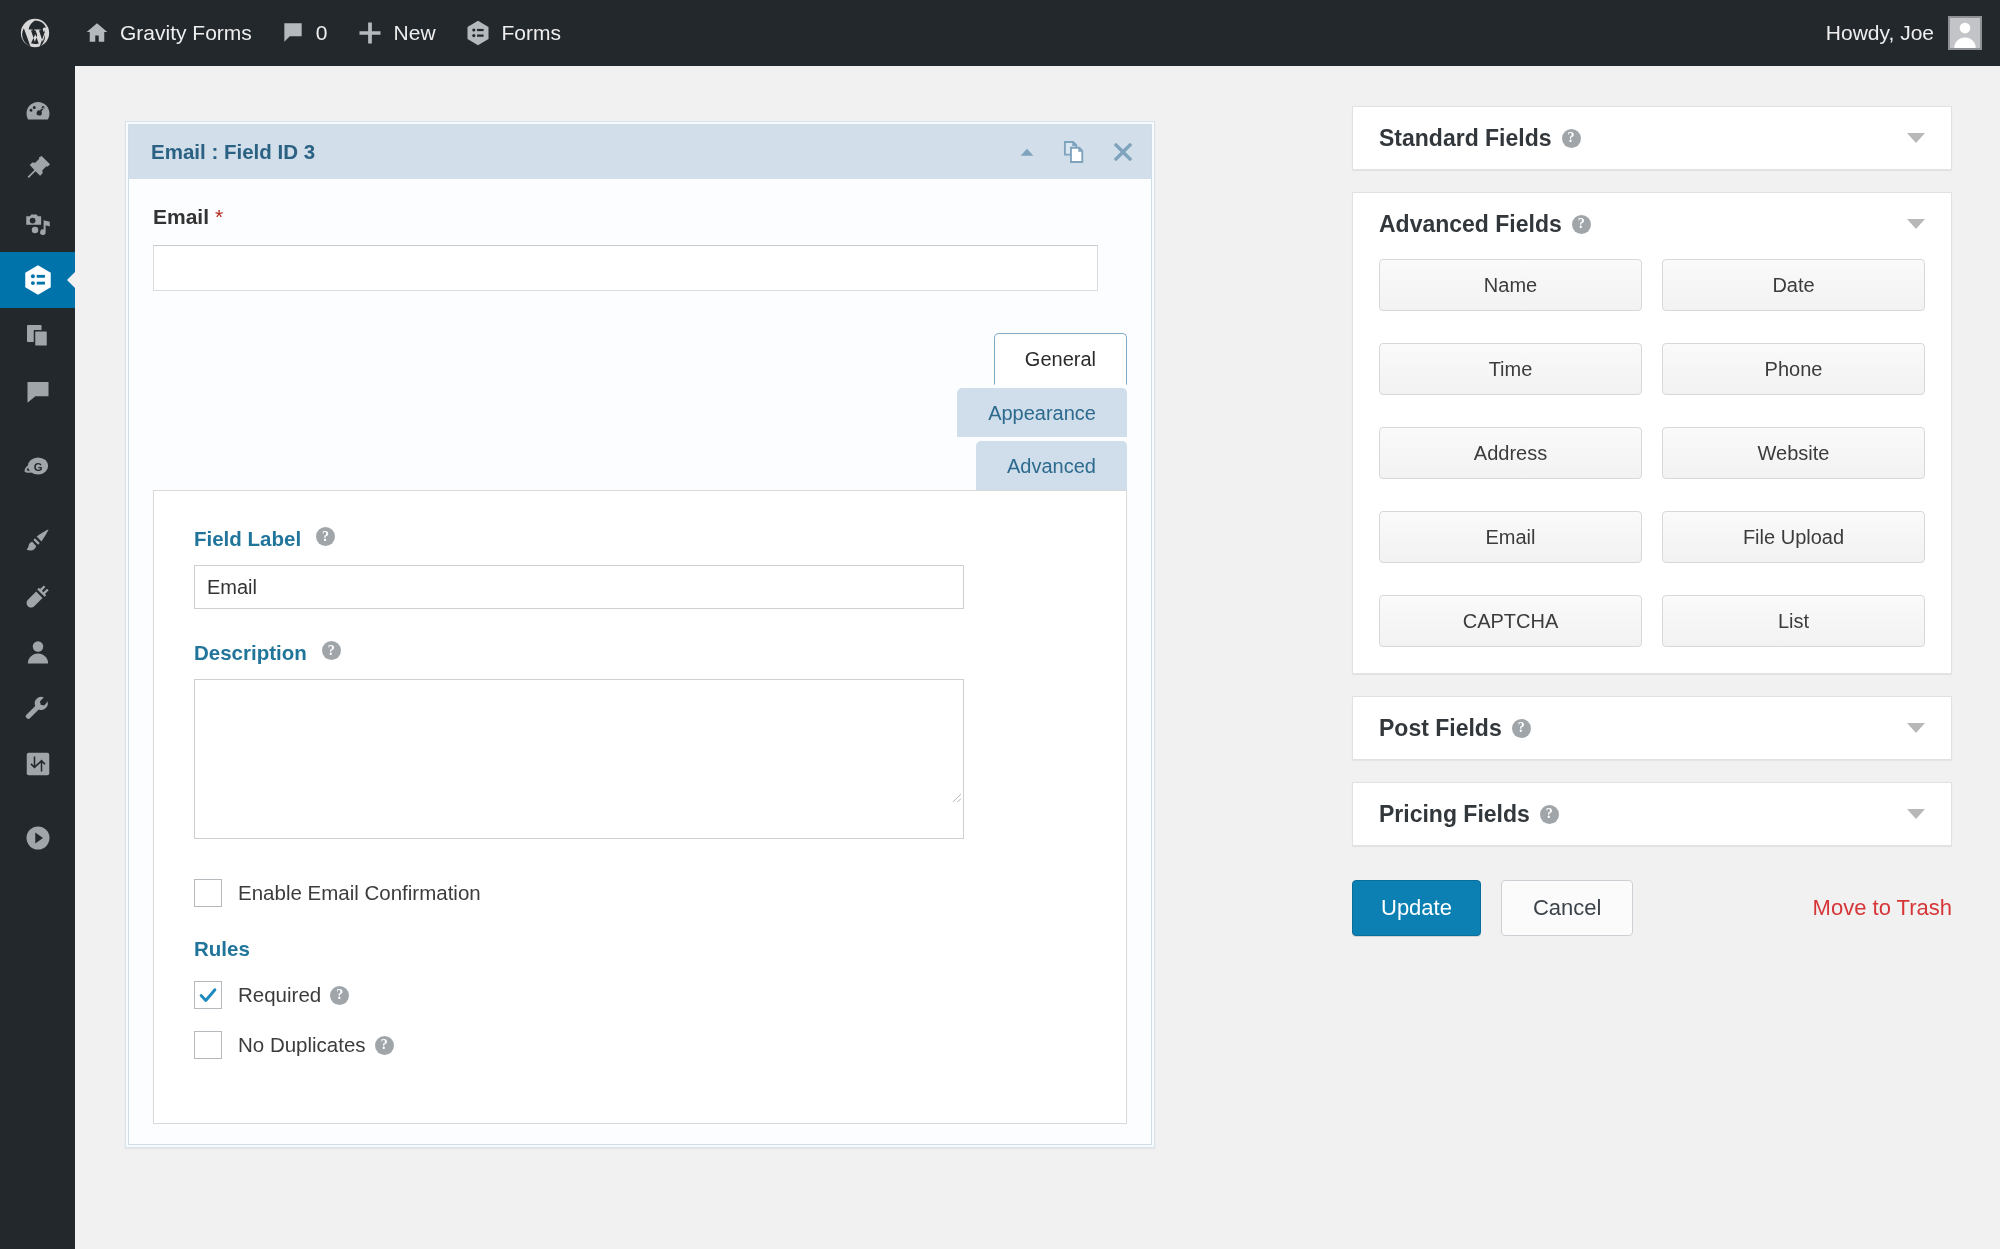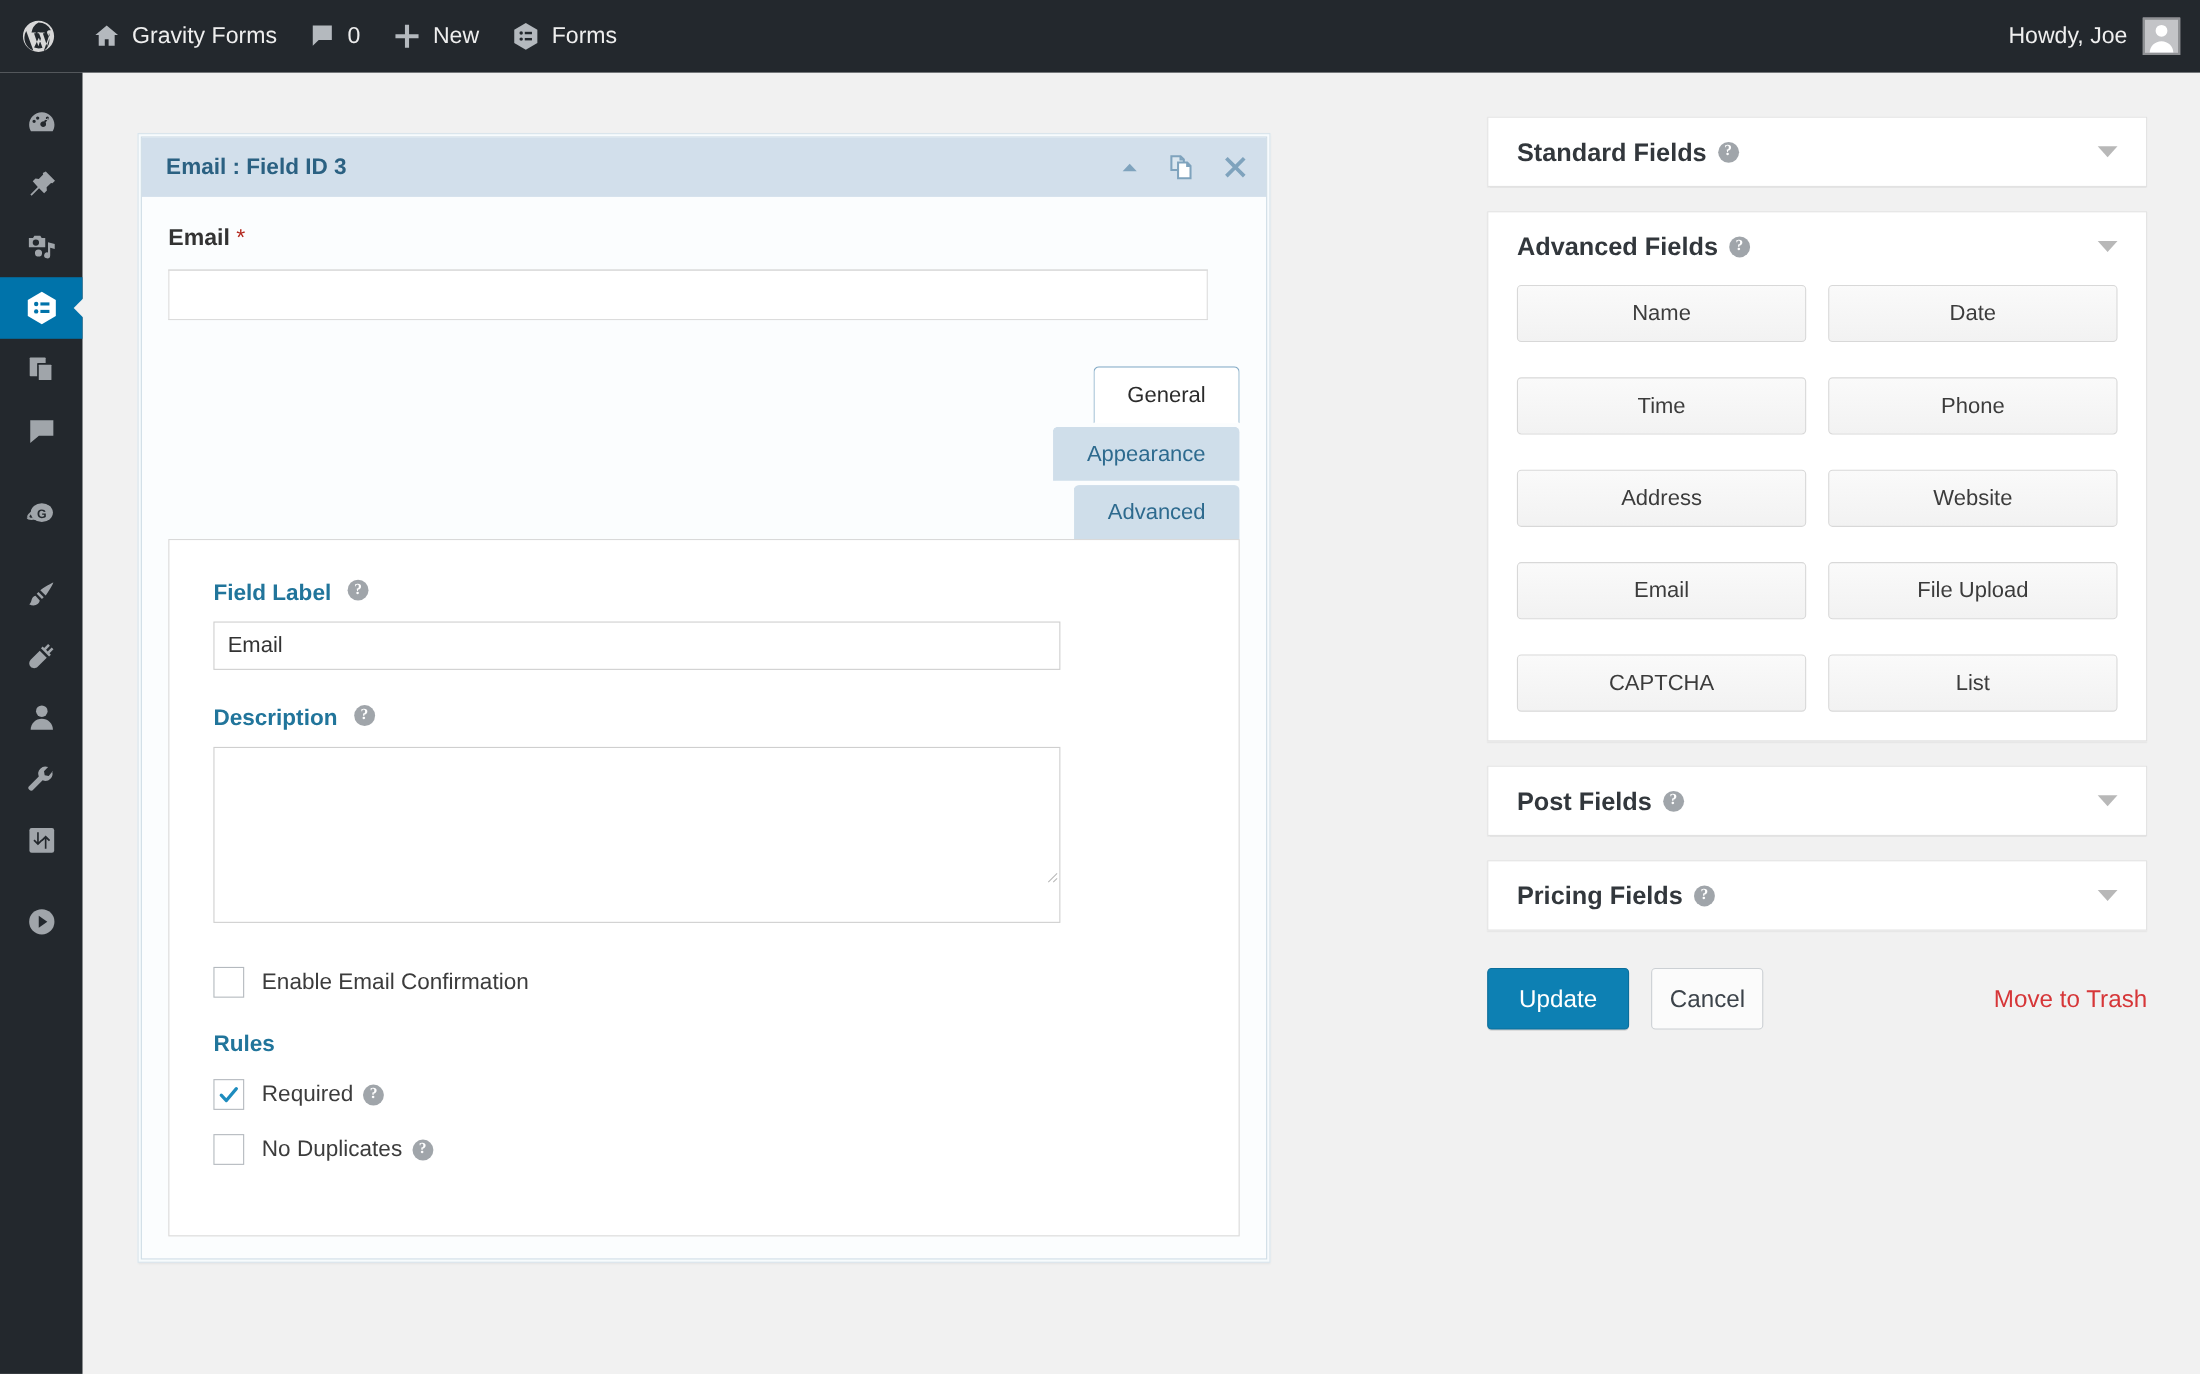--- a/index.html
+++ b/index.html
@@ -354,21 +354,21 @@
     border-radius: 4px;
     cursor: pointer;
     box-shadow: 0 1px 0 rgba(0,0,0,0.12);
   }
   .btn-secondary {
     background: #fbfbfb;
     border: 1px solid #ccd0d4;
     color: #3c434a;
     font-size: 22px;
     font-family: "Liberation Sans", sans-serif;
-    padding: 0 16px;
+    padding: 0 31px;
     height: 56px;
     border-radius: 4px;
     margin-left: 20px;
     cursor: pointer;
   }
   .trash-link {
     margin-left: auto;
     color: #d63638;
     font-size: 22px;
     text-decoration: none;

